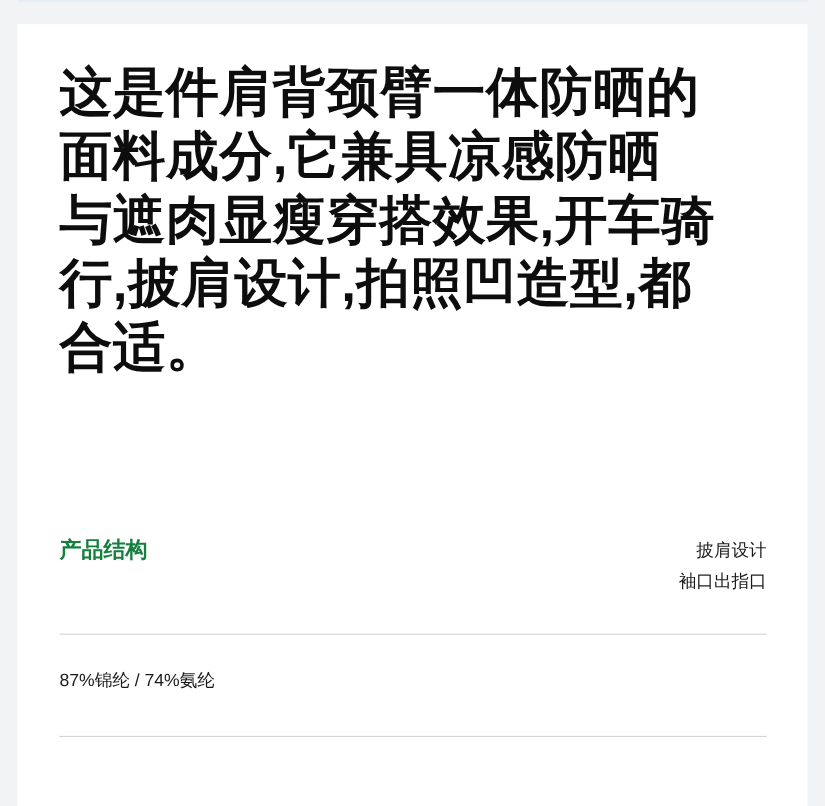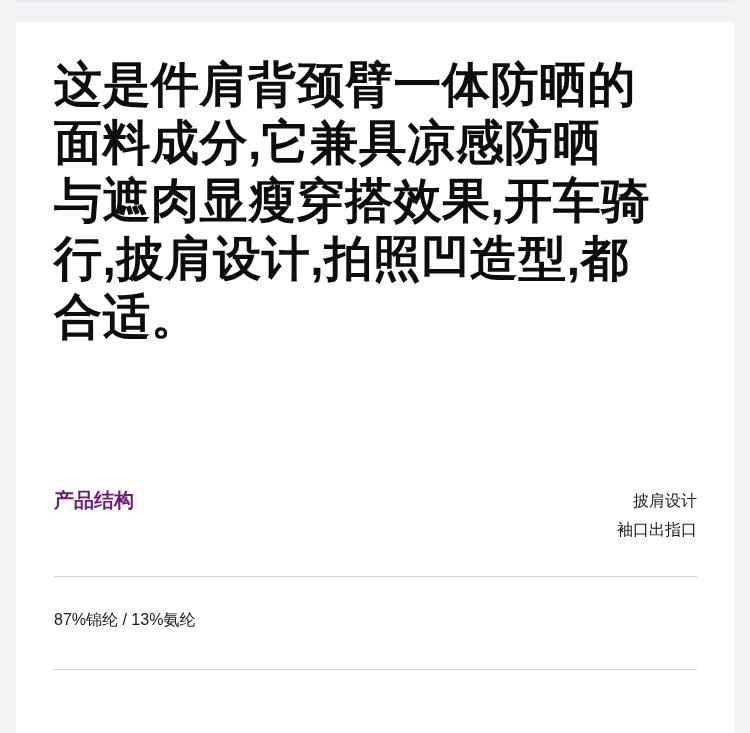--- a/index.html
+++ b/index.html
@@ -38,21 +38,21 @@
   }
 
   .specs { margin-top: 140px; }
 
   .spec-row {
     display: flex;
     justify-content: space-between;
     align-items: flex-start;
   }
   .spec-label {
-    color: #701a75;
+    color: #15803d;
     font-size: 20px;
     line-height: 29px;
     font-weight: 600;
   }
   .spec-values {
     color: #1a1a1a;
     font-size: 16px;
     line-height: 29px;
     font-weight: 500;
     text-align: right;
@@ -89,20 +89,20 @@
       <div class="spec-values">
         <div>披肩设计</div>
         <div>袖口出指口</div>
       </div>
     </div>
 
     <hr class="divider divider-1">
 
     <div class="spec-row row-2">
       <div class="spec-values">
-        <div>87%锦纶 / 13%氨纶</div>
+        <div>87%锦纶 / 74%氨纶</div>
       </div>
     </div>
 
     <hr class="divider divider-2">
 
   </div>
 </div>
 
 </body></html>

